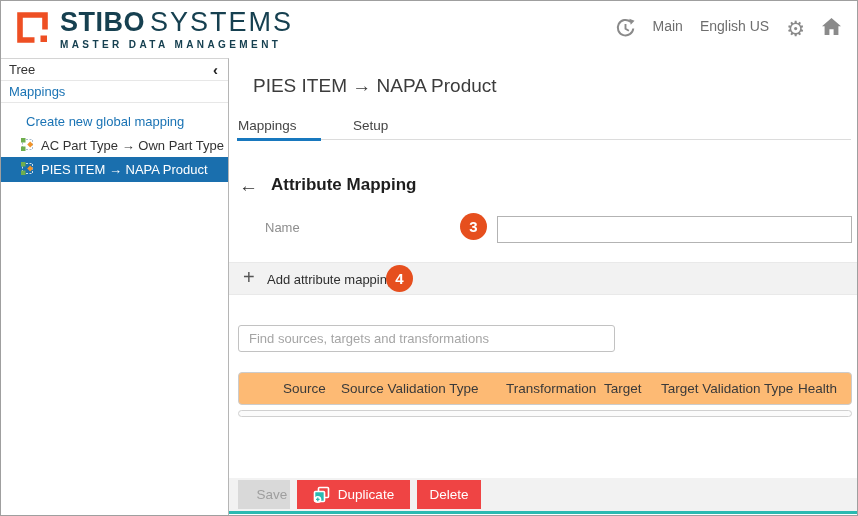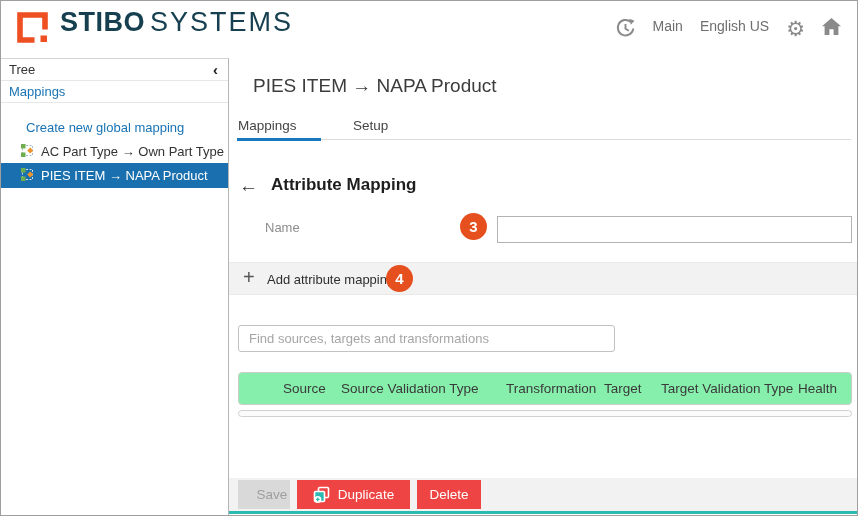--- a/index.html
+++ b/index.html
@@ -1,36 +1,36 @@
 <!DOCTYPE html>
 <html><head>
 <meta charset="utf-8">
 <style>
   * { margin:0; padding:0; box-sizing:border-box; }
   body { font-family:"Liberation Sans", sans-serif; background:#fff; }
   .screen { width:858px; height:516px; border:1px solid #9f9f9f; background:#fff; position:relative; overflow:hidden; }
 
   
   .app-header { height:57px; display:flex; justify-content:space-between; align-items:center; padding:0 16px 0 13px; background:#fff; }
-  .logo { display:flex; align-items:flex-start; gap:9px; }
+  .logo { display:flex; align-items:flex-end; gap:9px; }
   .logo-text .brand-line { font-size:27px; color:#164050; line-height:1; white-space:nowrap; }
   .brand-bold { font-weight:bold; letter-spacing:0.5px; }
   .brand-light { font-weight:normal; letter-spacing:2px; margin-left:5px; }
   .tagline { font-size:10px; letter-spacing:3.4px; color:#164050; margin-top:3px; font-weight:bold; }
   .header-right { display:flex; align-items:flex-start; gap:17px; color:#6e6e6e; font-size:14px; }
   .hdr-link { cursor:pointer; }
   .gear-glyph { font-size:21px; color:#8a8a8a; line-height:1; }
 
   
   .body-row { display:flex; height:457px; }
   .sidebar { width:228px; border-right:1px solid #b5b5b5; border-top:1px solid #d4d4d4; background:#fff; position:relative; }
   .side-row { height:22px; line-height:22px; padding-left:8px; font-size:13px; color:#333; border-bottom:1px solid #e7e7e7; position:relative; cursor:pointer; }
   .side-row.blue { color:#1a73b4; }
   .collapse { position:absolute; right:10px; top:0; font-size:15px; font-weight:bold; color:#222; }
-  .side-link { height:24px; line-height:24px; padding-left:25px; color:#1a73b4; font-size:13px; margin-top:13px; cursor:pointer; }
+  .side-link { height:24px; line-height:24px; padding-left:25px; color:#1a73b4; font-size:13px; margin-top:7px; cursor:pointer; }
   .side-map { height:23px; display:flex; align-items:center; gap:7px; padding-left:20px; font-size:13px; color:#333; cursor:pointer; }
   .side-map.selected { background:#1a6fae; color:#fff; height:25px; }
 
   .main { flex:1; position:relative; background:#fff; }
   .page-title { position:absolute; left:24px; top:17px; font-size:19px; color:#3c3c3c; }
 
   .tabs { position:absolute; left:8px; right:6px; top:56px; height:26px; border-bottom:1px solid #dcdcdc; }
   .tab { position:absolute; top:4px; font-size:13.5px; color:#454545; cursor:pointer; }
   .tab.t0 { left:1px; } .tab.t1 { left:116px; }
   .tab-underline { position:absolute; left:0; bottom:-2px; width:84px; height:3px; background:#1878be; }
@@ -46,21 +46,21 @@
 
   .add-band { position:absolute; left:0; right:0; top:204px; height:33px; background:#f2f2f2; border-top:1px solid #e9e9e9; border-bottom:1px solid #e9e9e9; cursor:pointer; }
   .plus-glyph { position:absolute; left:14px; top:3px; font-size:20px; color:#555; font-weight:normal; }
   .add-label { position:absolute; left:38px; top:9px; font-size:13px; color:#2e2e2e; }
   .badge4 { position:absolute; left:157px; top:2px; }
 
   .search-input { position:absolute; left:9px; top:267px; width:377px; height:27px; border:1px solid #c2c2c2; border-radius:3px; padding:12px 10px; font-size:13px; color:#6d28d9; }
   .search-input::placeholder { color:#a5a5a5; }
   .name-input::placeholder { color:#a5a5a5; }
 
-  .table-header { position:absolute; left:9px; top:314px; width:614px; height:33px; border:1px solid #cccccc; border-radius:4px; background:#86efac; }
+  .table-header { position:absolute; left:9px; top:314px; width:614px; height:33px; border:1px solid #cccccc; border-radius:4px; background:#fdba74; }
   .col { position:absolute; top:8px; font-size:13.5px; color:#3a3a3a; white-space:nowrap; }
   .c0{left:44px;} .c1{left:102px;} .c2{left:267px;} .c3{left:365px;} .c4{left:422px;} .c5{left:559px;}
   .table-body-strip { position:absolute; left:9px; top:352px; width:614px; height:7px; border:1px solid #d0d0d0; border-radius:4px; background:#fbfbfb; }
 
   .footer-bar { position:absolute; left:0; right:0; top:420px; height:33px; background:#f2f2f2; }
   .btn { position:absolute; top:2px; height:29px; border:none; font-size:13.5px; font-family:"Liberation Sans", sans-serif; display:flex; align-items:center; justify-content:center; gap:8px; cursor:pointer; }
   .btn.disabled { background:#d9d9d9; color:#9e9e9e; cursor:default; }
   .btn.teal { background:#ef4444; color:#fff; }
   .b-save { left:9px; width:52px;padding-left:16px; }
   .b-duplicate { left:68px; width:113px; }
@@ -78,20 +78,21 @@
       <span>
         <svg width="37" height="37" viewBox="0 0 37 37">
           <path d="M31 20.5 V6 H6 v25 h14.5" fill="none" stroke="#ee4f23" stroke-width="5.6"></path>
           <rect x="26.5" y="26.5" width="6.5" height="6.5" fill="#ee4f23"></rect>
         </svg>
       </span>
       <div class="logo-text">
         <div class="brand-line">
           <span class="brand-bold">STIBO</span><span class="brand-light">SYSTEMS</span>
         </div>
+        <div class="tagline">MASTER DATA MANAGEMENT</div>
       </div>
     </div>
     <div class="header-right">
       <span style="cursor:pointer;">
         <svg width="21" height="21" viewBox="0 0 20 20">
           <path d="M14.8 3.6 A7.4 7.4 0 1 0 17.4 10" fill="none" stroke="#8a8a8a" stroke-width="1.9"></path>
           <path d="M13.6 0.8 L18.6 2.6 L15.0 6.4 Z" fill="#8a8a8a"></path>
           <path d="M10 5.8 V10.3 L13.2 12.2" fill="none" stroke="#8a8a8a" stroke-width="1.8"></path>
         </svg>
       </span>

